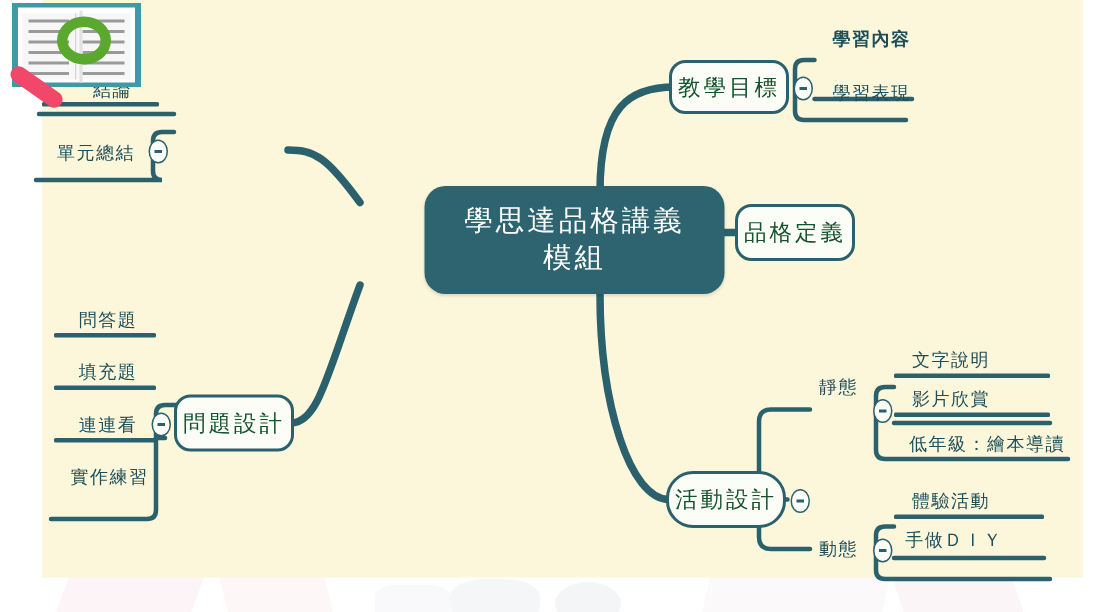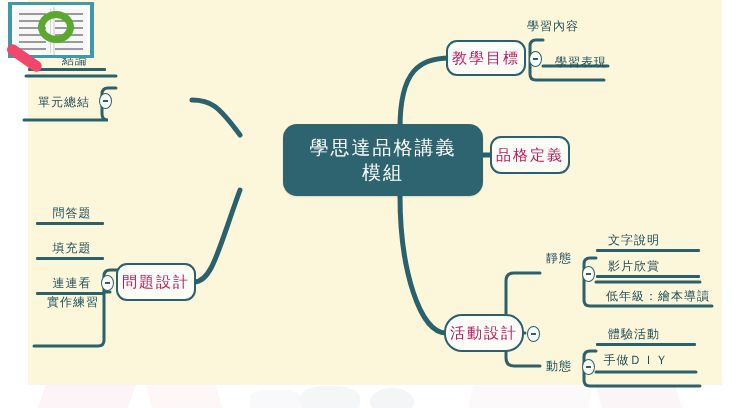--- a/index.html
+++ b/index.html
@@ -75,21 +75,21 @@
     font-size: 19px;
     line-height: 25px;
     text-align: center;
     flex-direction: column;
     letter-spacing: 2px;
     box-shadow: 0 1px 2px rgba(0,0,0,0.12);
   }
 
   .node.main {
     background: #fdfdf8;
-    color: #be185d;
+    color: #14532d;
     border: 2px solid #2b616d;
     border-radius: 11px;
     font-size: 15px;
     letter-spacing: 2px;
   }
 
   .node.sub {
     color: #1d4f5a;
     font-size: 12px;
     letter-spacing: 1px;
@@ -247,21 +247,21 @@
   <div class="node root" style="left:240px; top:124px; width:200px; height:72px;margin-left:43px;">
     <span>學思達品格講義</span>
     <span>模組</span>
   </div>
 
   <div class="node main" style="left:446px; top:40px; width:80px; height:36px;">
     <span>教學目標</span>
   </div>
   <div class="toggle" style="left:529px; top:51px;"></div>
 
-  <div class="node sub" style="left:518px; top:18px; width:70px; height:16px;">
+  <div class="node sub" style="left:546px; top:18px; width:70px; height:16px;font-weight:bold;">
     <span>學習內容</span>
   </div>
   <div class="node sub" style="left:546px; top:54px; width:70px; height:16px;">
     <span>學習表現</span>
   </div>
 
   <div class="node main" style="left:490px; top:136px; width:80px; height:38px;">
     <span>品格定義</span>
   </div>
 
@@ -313,21 +313,21 @@
 
   <div class="node leaf" style="left:42px; top:205px; width:60px; height:16px;">
     <span>問答題</span>
   </div>
   <div class="node leaf" style="left:42px; top:240px; width:60px; height:16px;text-align:right;">
     <span>填充題</span>
   </div>
   <div class="node leaf" style="left:42px; top:275px; width:60px; height:16px;">
     <span>連連看</span>
   </div>
-  <div class="node leaf" style="left:42px; top:294px; width:62px; height:16px;">
+  <div class="node leaf" style="left:42px; top:310px; width:62px; height:16px;">
     <span>實作練習</span>
   </div>
 
   <div class="ubar" style="left:36px; top:222px; width:68px;"></div>
   <div class="ubar" style="left:36px; top:257px; width:68px;"></div>
   <div class="ubar" style="left:36px; top:292px; width:68px;"></div>
 
   <div class="ubar" style="left:596px; top:249px; width:104px;"></div>
   <div class="ubar" style="left:596px; top:275px; width:104px;"></div>
   <div class="ubar" style="left:596px; top:343px; width:100px;"></div>

